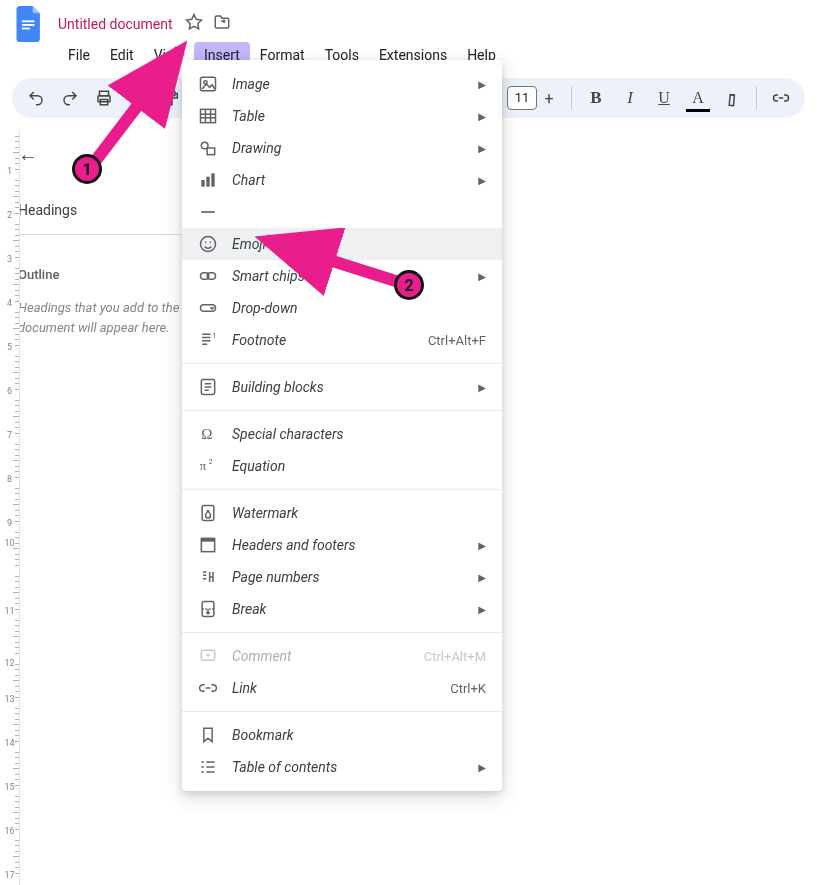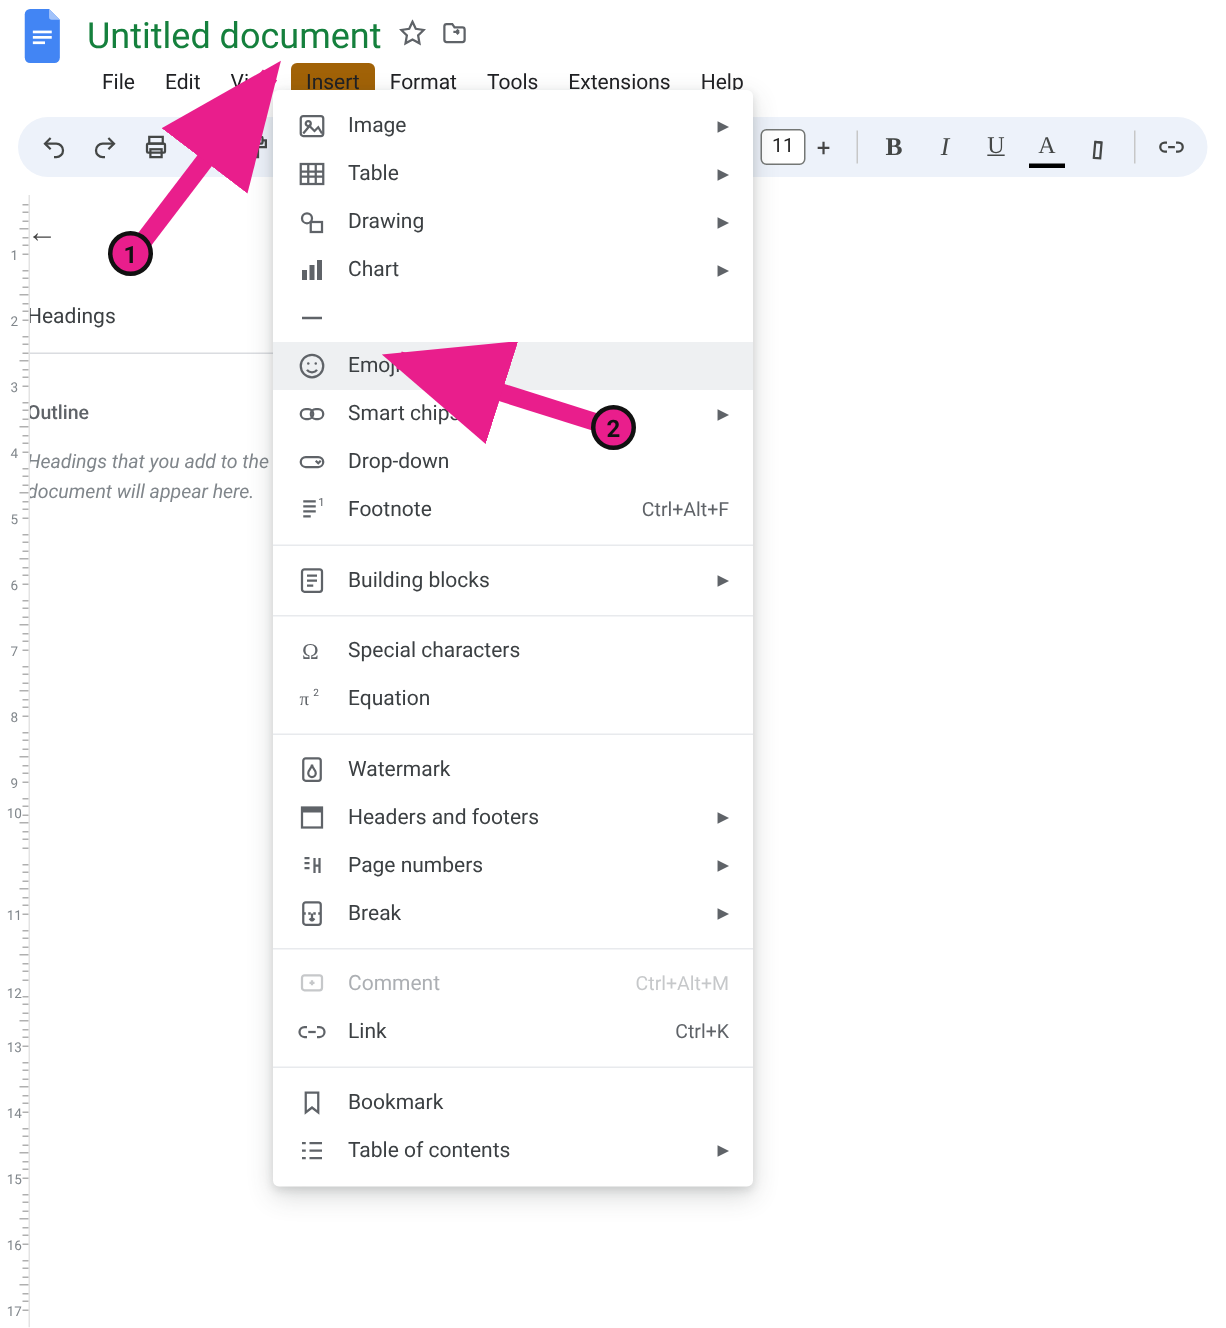--- a/index.html
+++ b/index.html
@@ -1,26 +1,26 @@
 <!DOCTYPE html>
 <html><head>
 <meta charset="utf-8">
 <style>
   * { box-sizing: border-box; }
   html, body { margin:0; padding:0; font-family: "Google Sans", Roboto, Arial, sans-serif; background:#fff; color:#1f1f1f; }
   body { width:817px; height:885px; position:relative; overflow:hidden; }
 
   .titlebar { display:flex; align-items:center; padding:8px 12px 0 12px; height:40px; }
   .doc-icon { width:36px; height:36px; margin-right:10px; display:flex; align-items:center; justify-content:center;}
-  .doc-title { font-size:24px; color:#15803d; margin-right:12px; }
+  .doc-title { font-size:14px; color:#be185d; margin-right:12px; }
   .star, .move { color:#5f6368; margin-right:10px; cursor:pointer; }
 
   .menubar { display:flex; align-items:center; padding:0 0 0 58px; height:30px; font-size:14px; color:#202124; }
   .menubar .mitem { padding:5px 10px; border-radius:4px; cursor:pointer; }
-  .menubar .mitem.active { background:#a16207; }
+  .menubar .mitem.active { background:#c4b5fd; }
 
   .toolbar { margin:8px 12px 0 12px; background:#edf2fa; border-radius:24px; height:40px; display:flex; align-items:center; padding:0 14px; gap:14px; color:#444746;}
   .toolbar .sep { width:1px; height:22px; background:#c7c7c7; }
   .tbtn { width:20px; height:20px; display:flex; align-items:center; justify-content:center; cursor:pointer;}
   .spacer { flex:1; }
   .fsgroup { display:flex; align-items:center; gap:4px; }
   .fsbox { width:30px; height:24px; border:1px solid #747775; border-radius:4px; text-align:center; line-height:22px; font-size:13px; color:#1f1f1f; background:#fff;}
   .pm { font-size:16px; color:#444; cursor:pointer; width:16px; text-align:center;}
   .bold { font-weight:700; font-family:"Times New Roman",serif; font-size:17px;}
   .italic { font-style:italic; font-family:"Times New Roman",serif; font-size:17px;}
@@ -42,21 +42,21 @@
   .ruler-v .tick-major::before { content:""; position:absolute; left:4px; top:-4px; width:12px; height:1px; }
   .ruler-v .tick-minor { position:absolute; right:0; width:4px; height:1px; background:#b0b0b0; }
 
   
   .dropdown { position:absolute; left:182px; top:60px; width:320px; background:#fff; border-radius:4px; box-shadow:0 2px 6px rgba(60,64,67,.15), 0 6px 18px rgba(60,64,67,.2); padding:8px 0; font-size:14px; color:#3c4043; z-index:50;}
   .mrow { display:flex; align-items:center; height:32px; padding:0 16px; cursor:pointer; position:relative;}
   .mrow.hover { background:#eef0f2;}
   .mrow.disabled { color:#acafb3; cursor:default;}
   .mrow .micon { width:20px; margin-right:14px; display:flex; align-items:center; justify-content:center; color:#5f6368;}
   .mrow.disabled .micon { color:#c6c8ca;}
-  .mrow .mlabel { flex:1; }
+  .mrow .mlabel { flex:1;font-style:italic; }
   .mrow .arrow { color:#5f6368; font-size:10px;}
   .mrow .shortcut { color:#5f6368; font-size:13px;}
   .mrow.disabled .shortcut { color:#c6c8ca;}
   .mdiv { height:1px; background:#e8eaed; margin:7px 0;}
 
   
   .annot-circle { position:absolute; width:30px; height:30px; border-radius:50%; background:#e91e8c; border:3px solid #111; color:#111; font-weight:700; display:flex; align-items:center; justify-content:center; font-size:16px; z-index:80;}
   svg.annot-arrow { position:absolute; z-index:70; pointer-events:none;}
 
   .mini-svg { pointer-events:none; }

